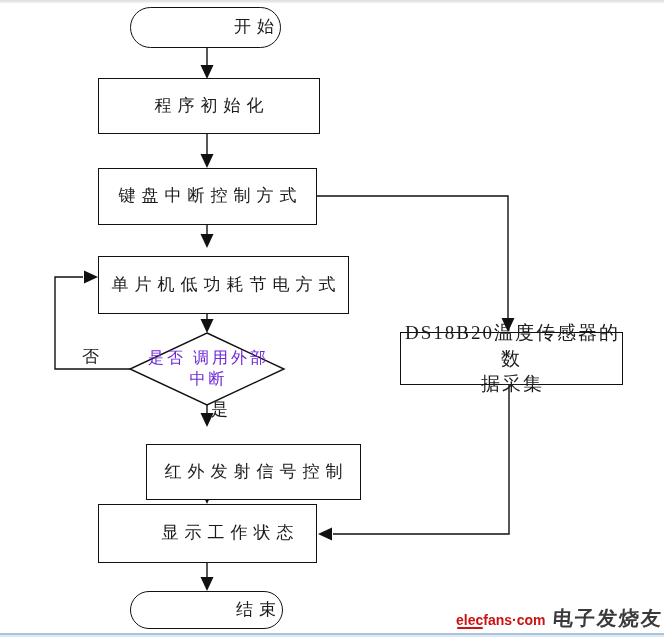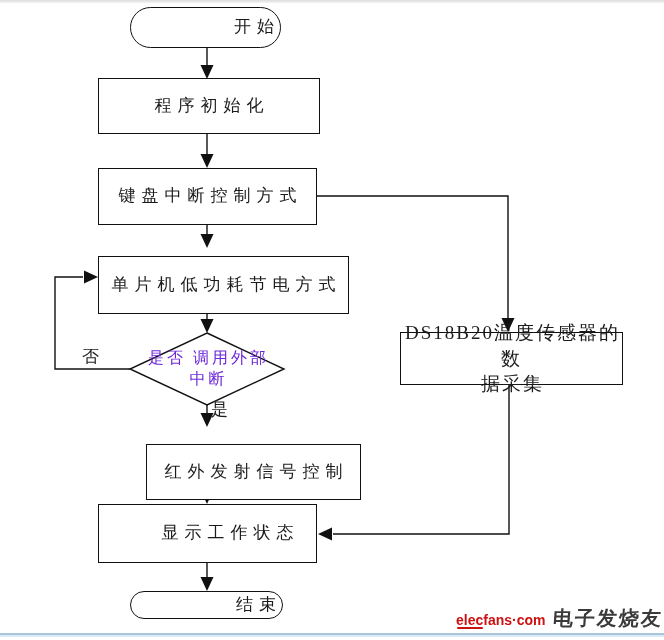--- a/index.html
+++ b/index.html
@@ -129,21 +129,21 @@
   </div>
 
   <div class="node" style="left:98px; top:444px; width:215px; height:56px;margin-left:48px;">
     <span>红外发射信号控制</span>
   </div>
 
   <div class="node" style="left:98px; top:504px; width:219px; height:59px;padding-left:40px;">
     <span>显示工作状态</span>
   </div>
 
-  <div class="node oval" style="left:130px; top:591px; width:153px; height:28px;">
+  <div class="node oval" style="left:130px; top:591px; width:153px; height:38px;">
     <span>结束</span>
   </div>
 
   <div class="node small" style="left:400px; top:332px; width:223px; height:53px;">
     <span>DS18B20温度传感器的数</span>
     <span>据采集</span>
   </div>
 
   <div class="edge-label" style="left:82px; top:345px;">否</div>
   <div class="edge-label" style="left:211px; top:398px;">是</div>

